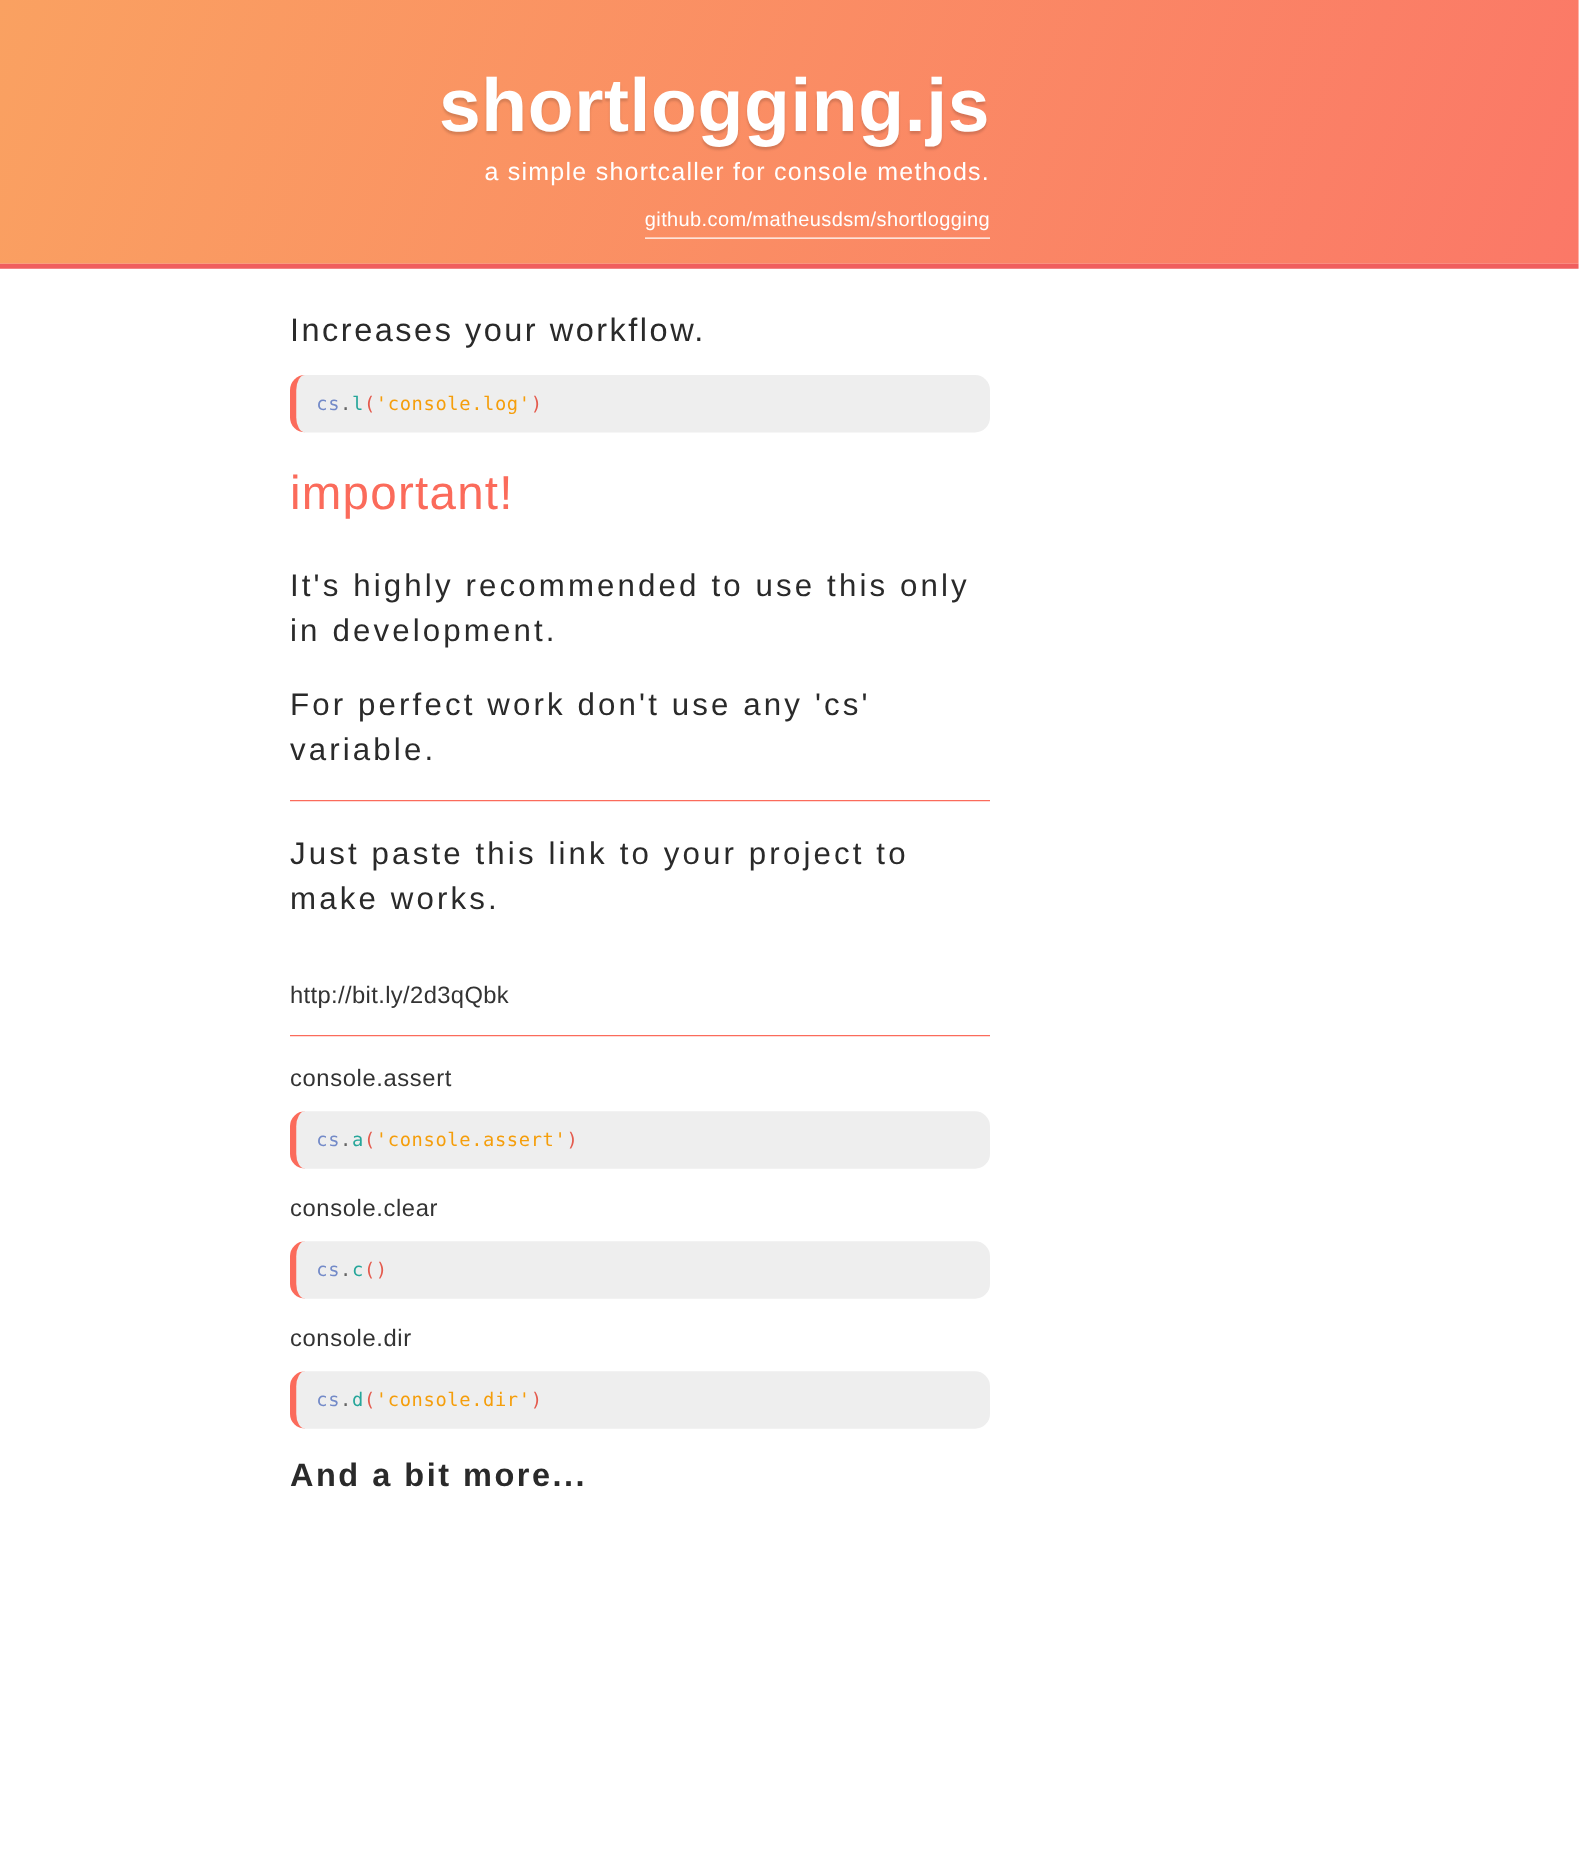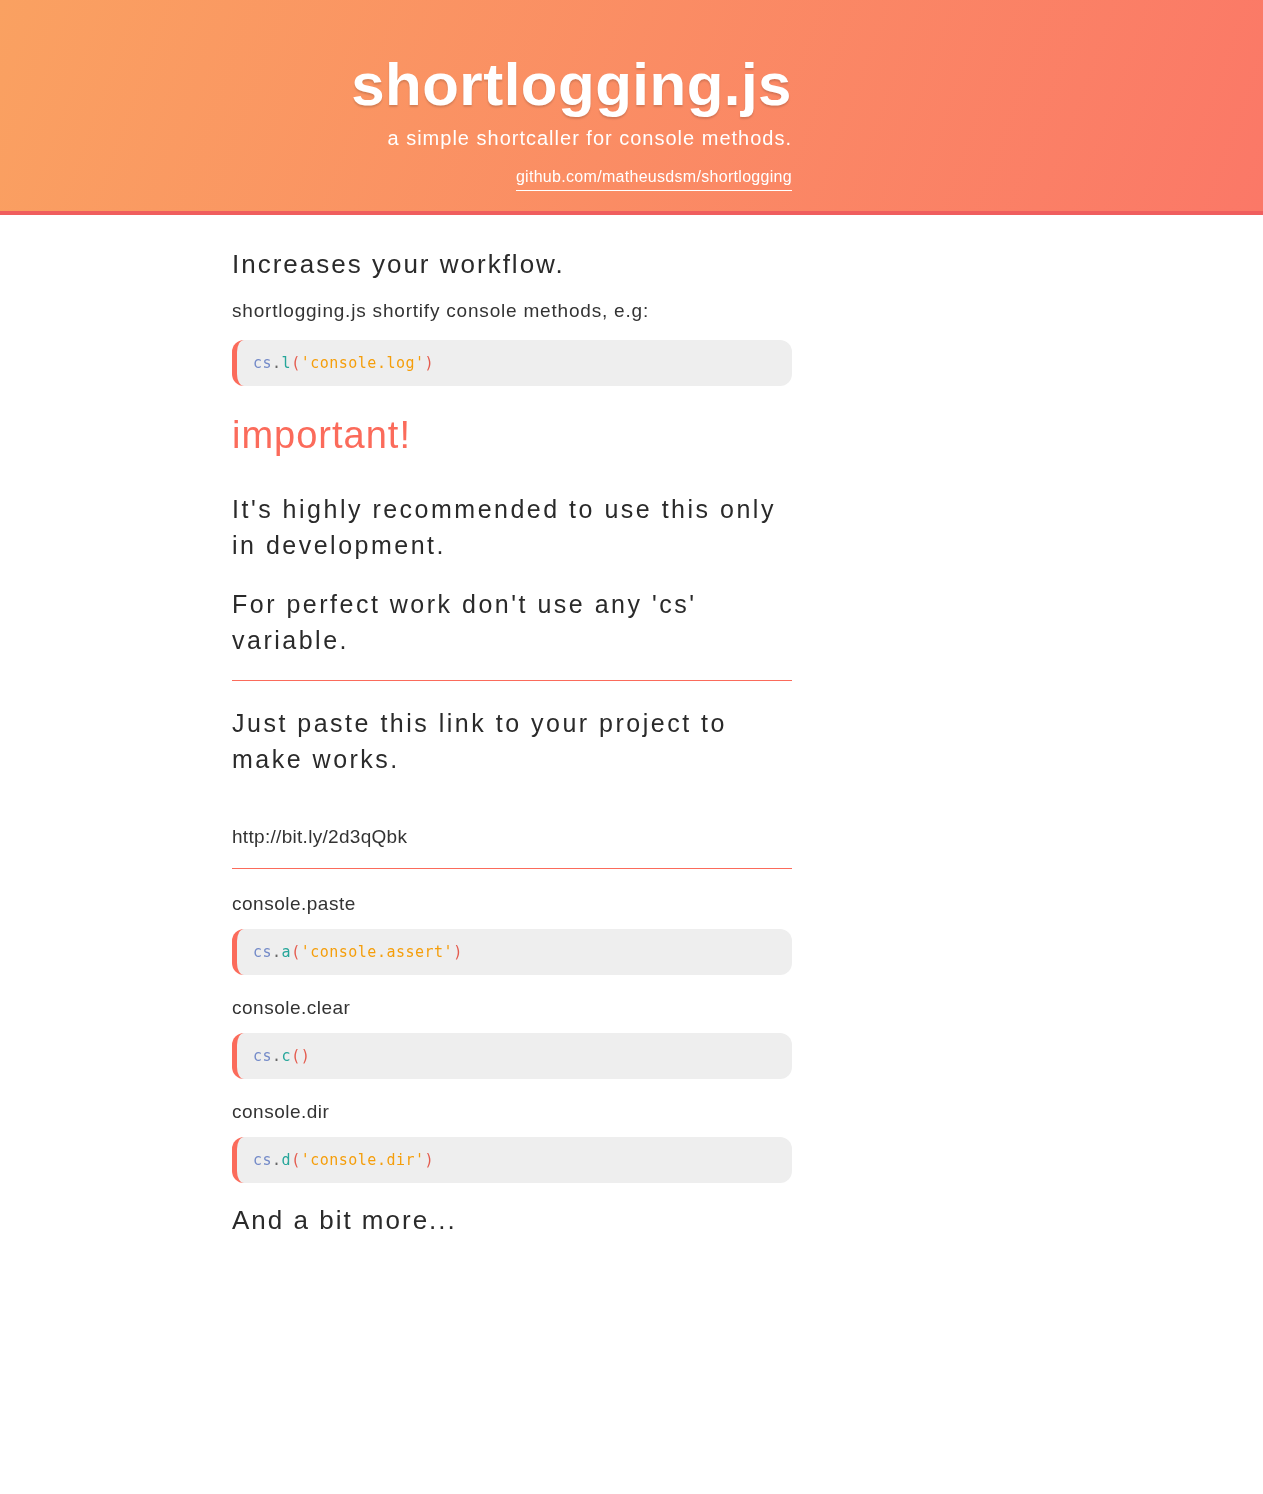--- a/index.html
+++ b/index.html
@@ -114,55 +114,54 @@
   .doc-label {
     font-size: 19px;
     font-weight: 300;
     color: #333;
     letter-spacing: 0.5px;
     margin-bottom: 14px;
   }
   .codeblock.tight { margin-bottom: 22px; }
   .more {
     font-size: 26px;
-    font-weight: 400;
+    font-weight: 700;
     letter-spacing: 2px;
     color: #2a2a2a;
     margin-top: 10px;
   }
 </style>
 </head>
 <body>
 
 <div class="header">
   <div class="container">
     <h1 class="title">shortlogging.js</h1>
     <p class="subtitle">a simple shortcaller for console methods.</p>
     <a class="github-link">github.com/matheusdsm/shortlogging</a>
   </div>
 </div>
 
 <div class="body-container">
 
   <h3 class="section">Increases your workflow.</h3>
-  <p class="desc">shortlogging.js shortify console methods, e.g:</p>
   <div class="codeblock"><span class="tok-obj">cs</span><span class="tok-dot">.</span><span class="tok-fn">l</span><span class="tok-par">(</span><span class="tok-str">'console.log'</span><span class="tok-par">)</span></div>
 
   <h2 class="important-heading">important!</h2>
   <h3 class="bigline">It's highly recommended to use this only in development.</h3>
   <h3 class="bigline">For perfect work don't use any 'cs' variable.</h3>
   <hr class="divider">
 
   <h3 class="bigline">Just paste this link to your project to make works.</h3>
   <p class="short-link">http://bit.ly/2d3qQbk</p>
   <hr class="divider">
 
 
   <div id="docs-list">
-      <p class="doc-label">console.paste</p>
+      <p class="doc-label">console.assert</p>
       <div class="codeblock tight"><span class="tok-obj">cs</span><span class="tok-dot">.</span><span class="tok-fn">a</span><span class="tok-par">(</span><span class="tok-str">'console.assert'</span><span class="tok-par">)</span></div>
       <p class="doc-label">console.clear</p>
       <div class="codeblock tight"><span class="tok-obj">cs</span><span class="tok-dot">.</span><span class="tok-fn">c</span><span class="tok-par">(</span><span class="tok-par">)</span></div>
       <p class="doc-label">console.dir</p>
       <div class="codeblock tight"><span class="tok-obj">cs</span><span class="tok-dot">.</span><span class="tok-fn">d</span><span class="tok-par">(</span><span class="tok-str">'console.dir'</span><span class="tok-par">)</span></div>
     </div>
 
   <h3 class="more">And a bit more...</h3>
 
 </div>

